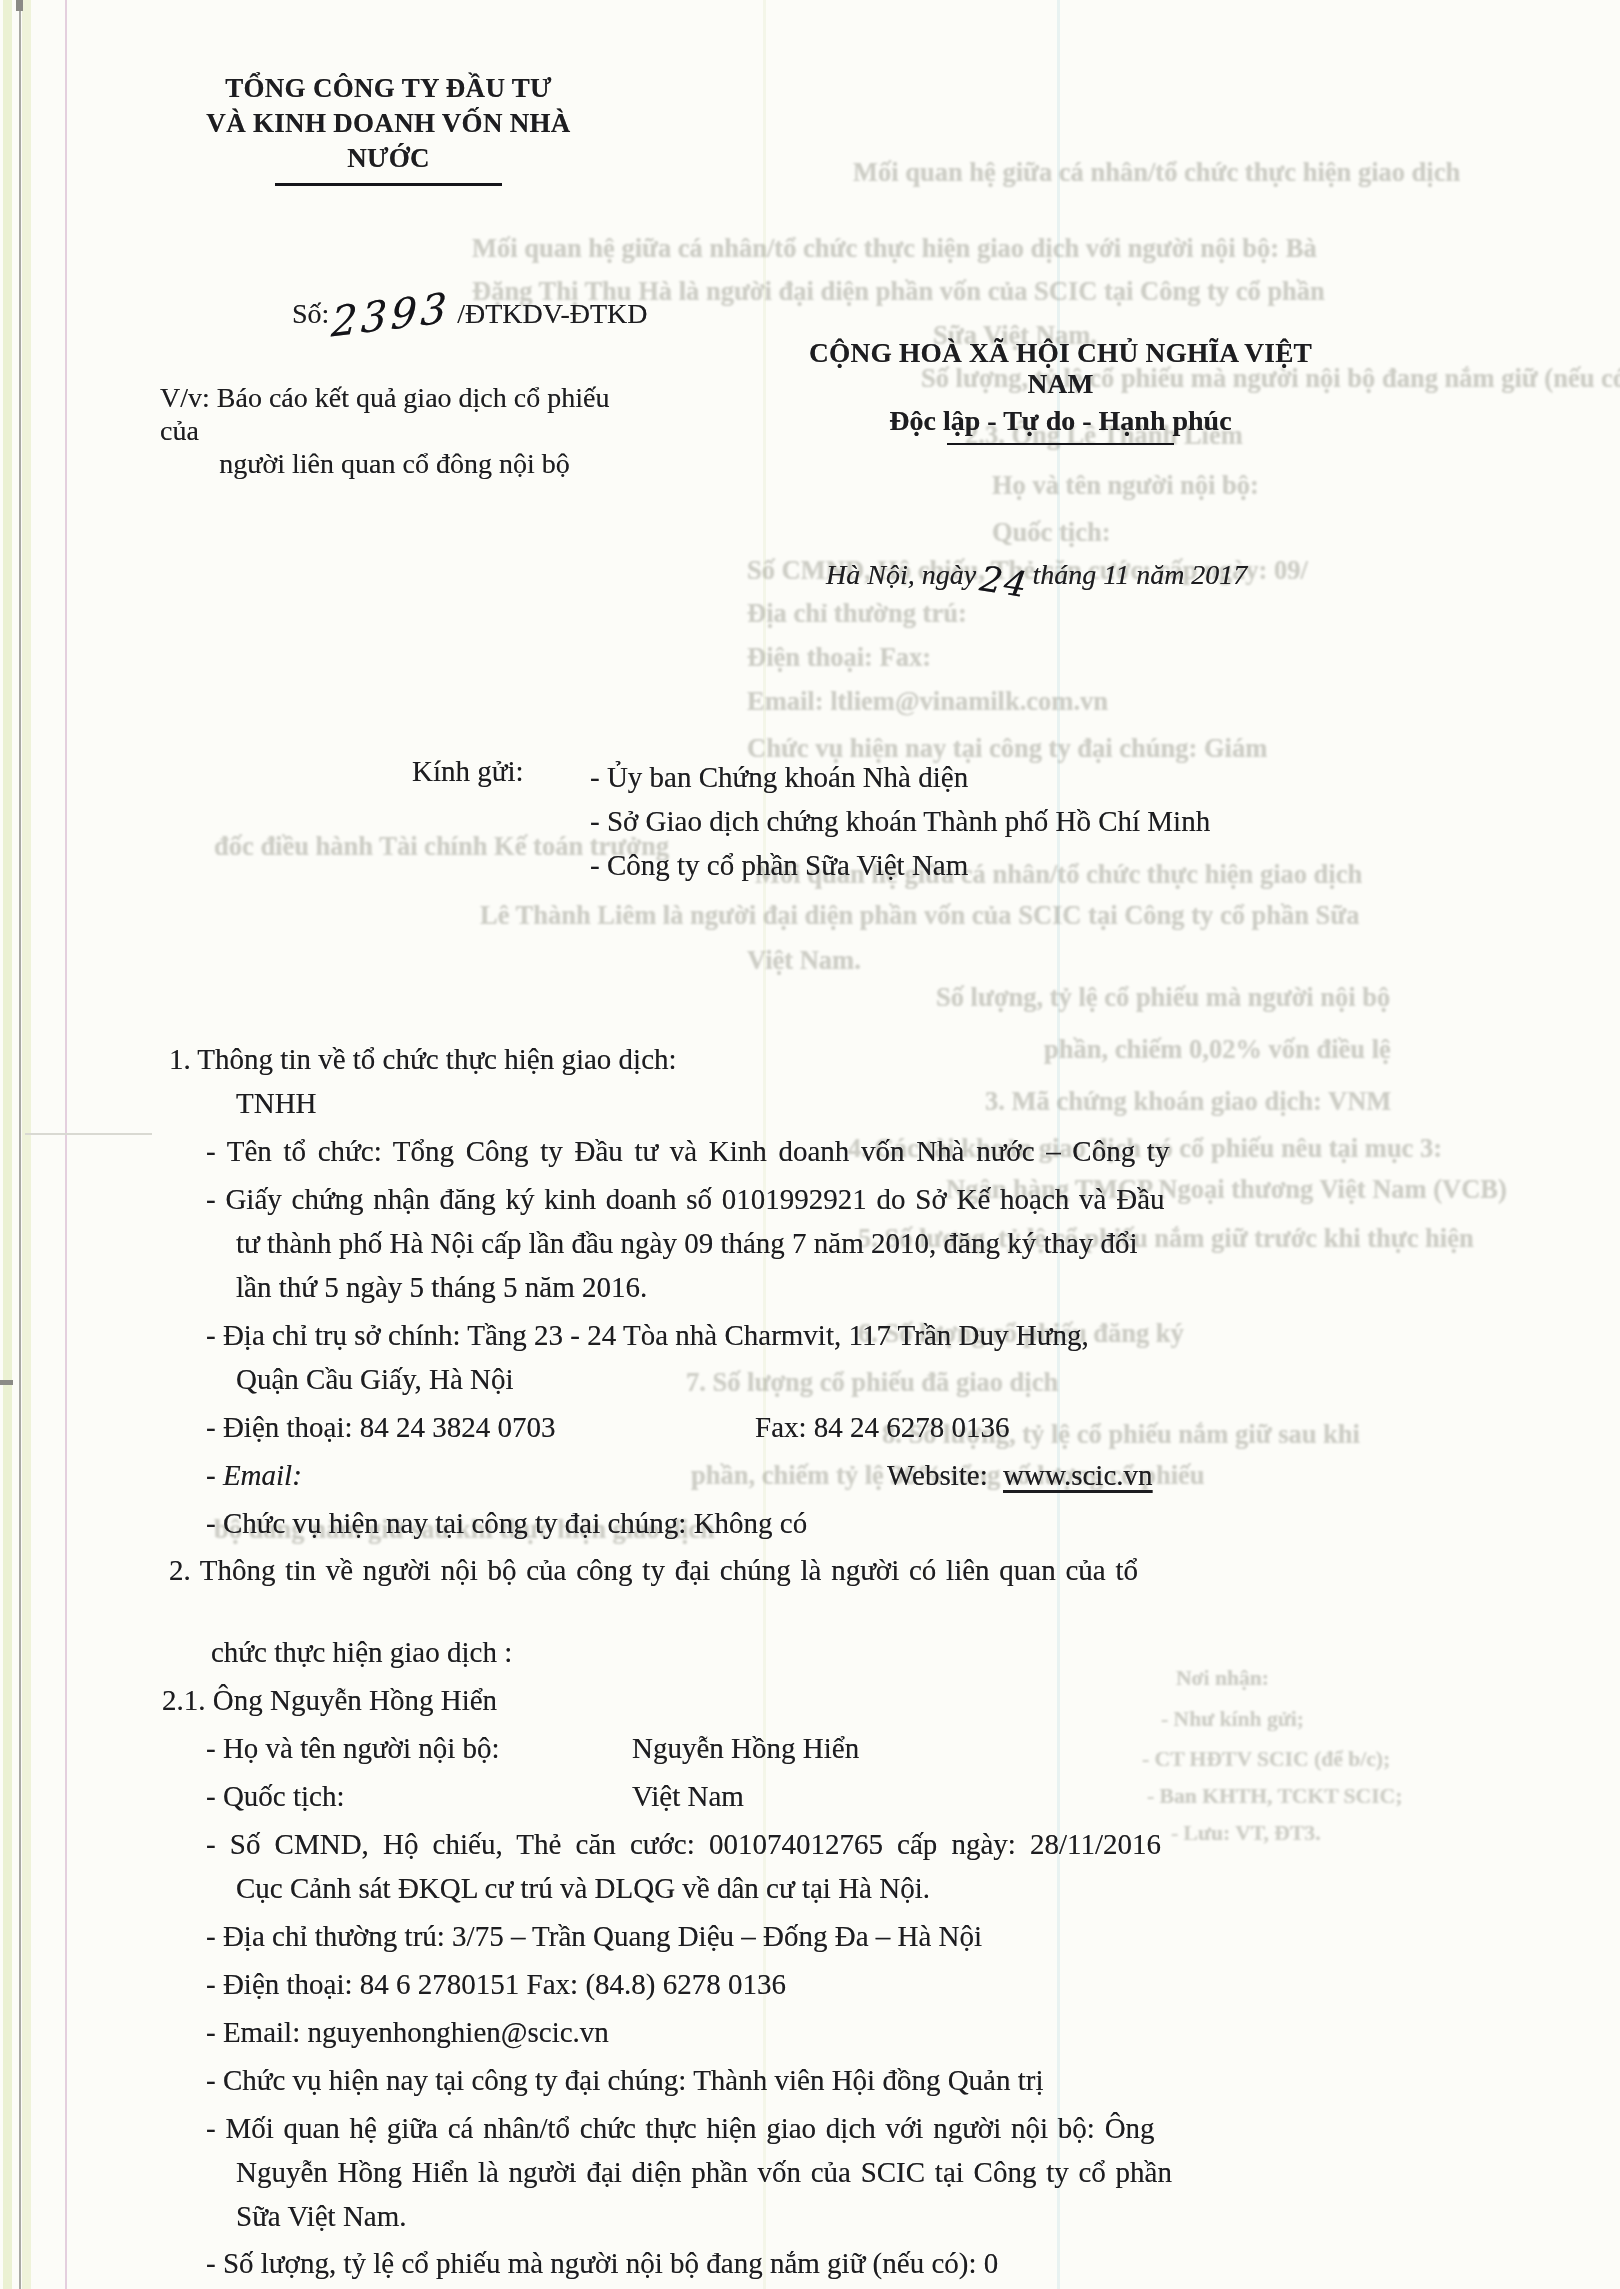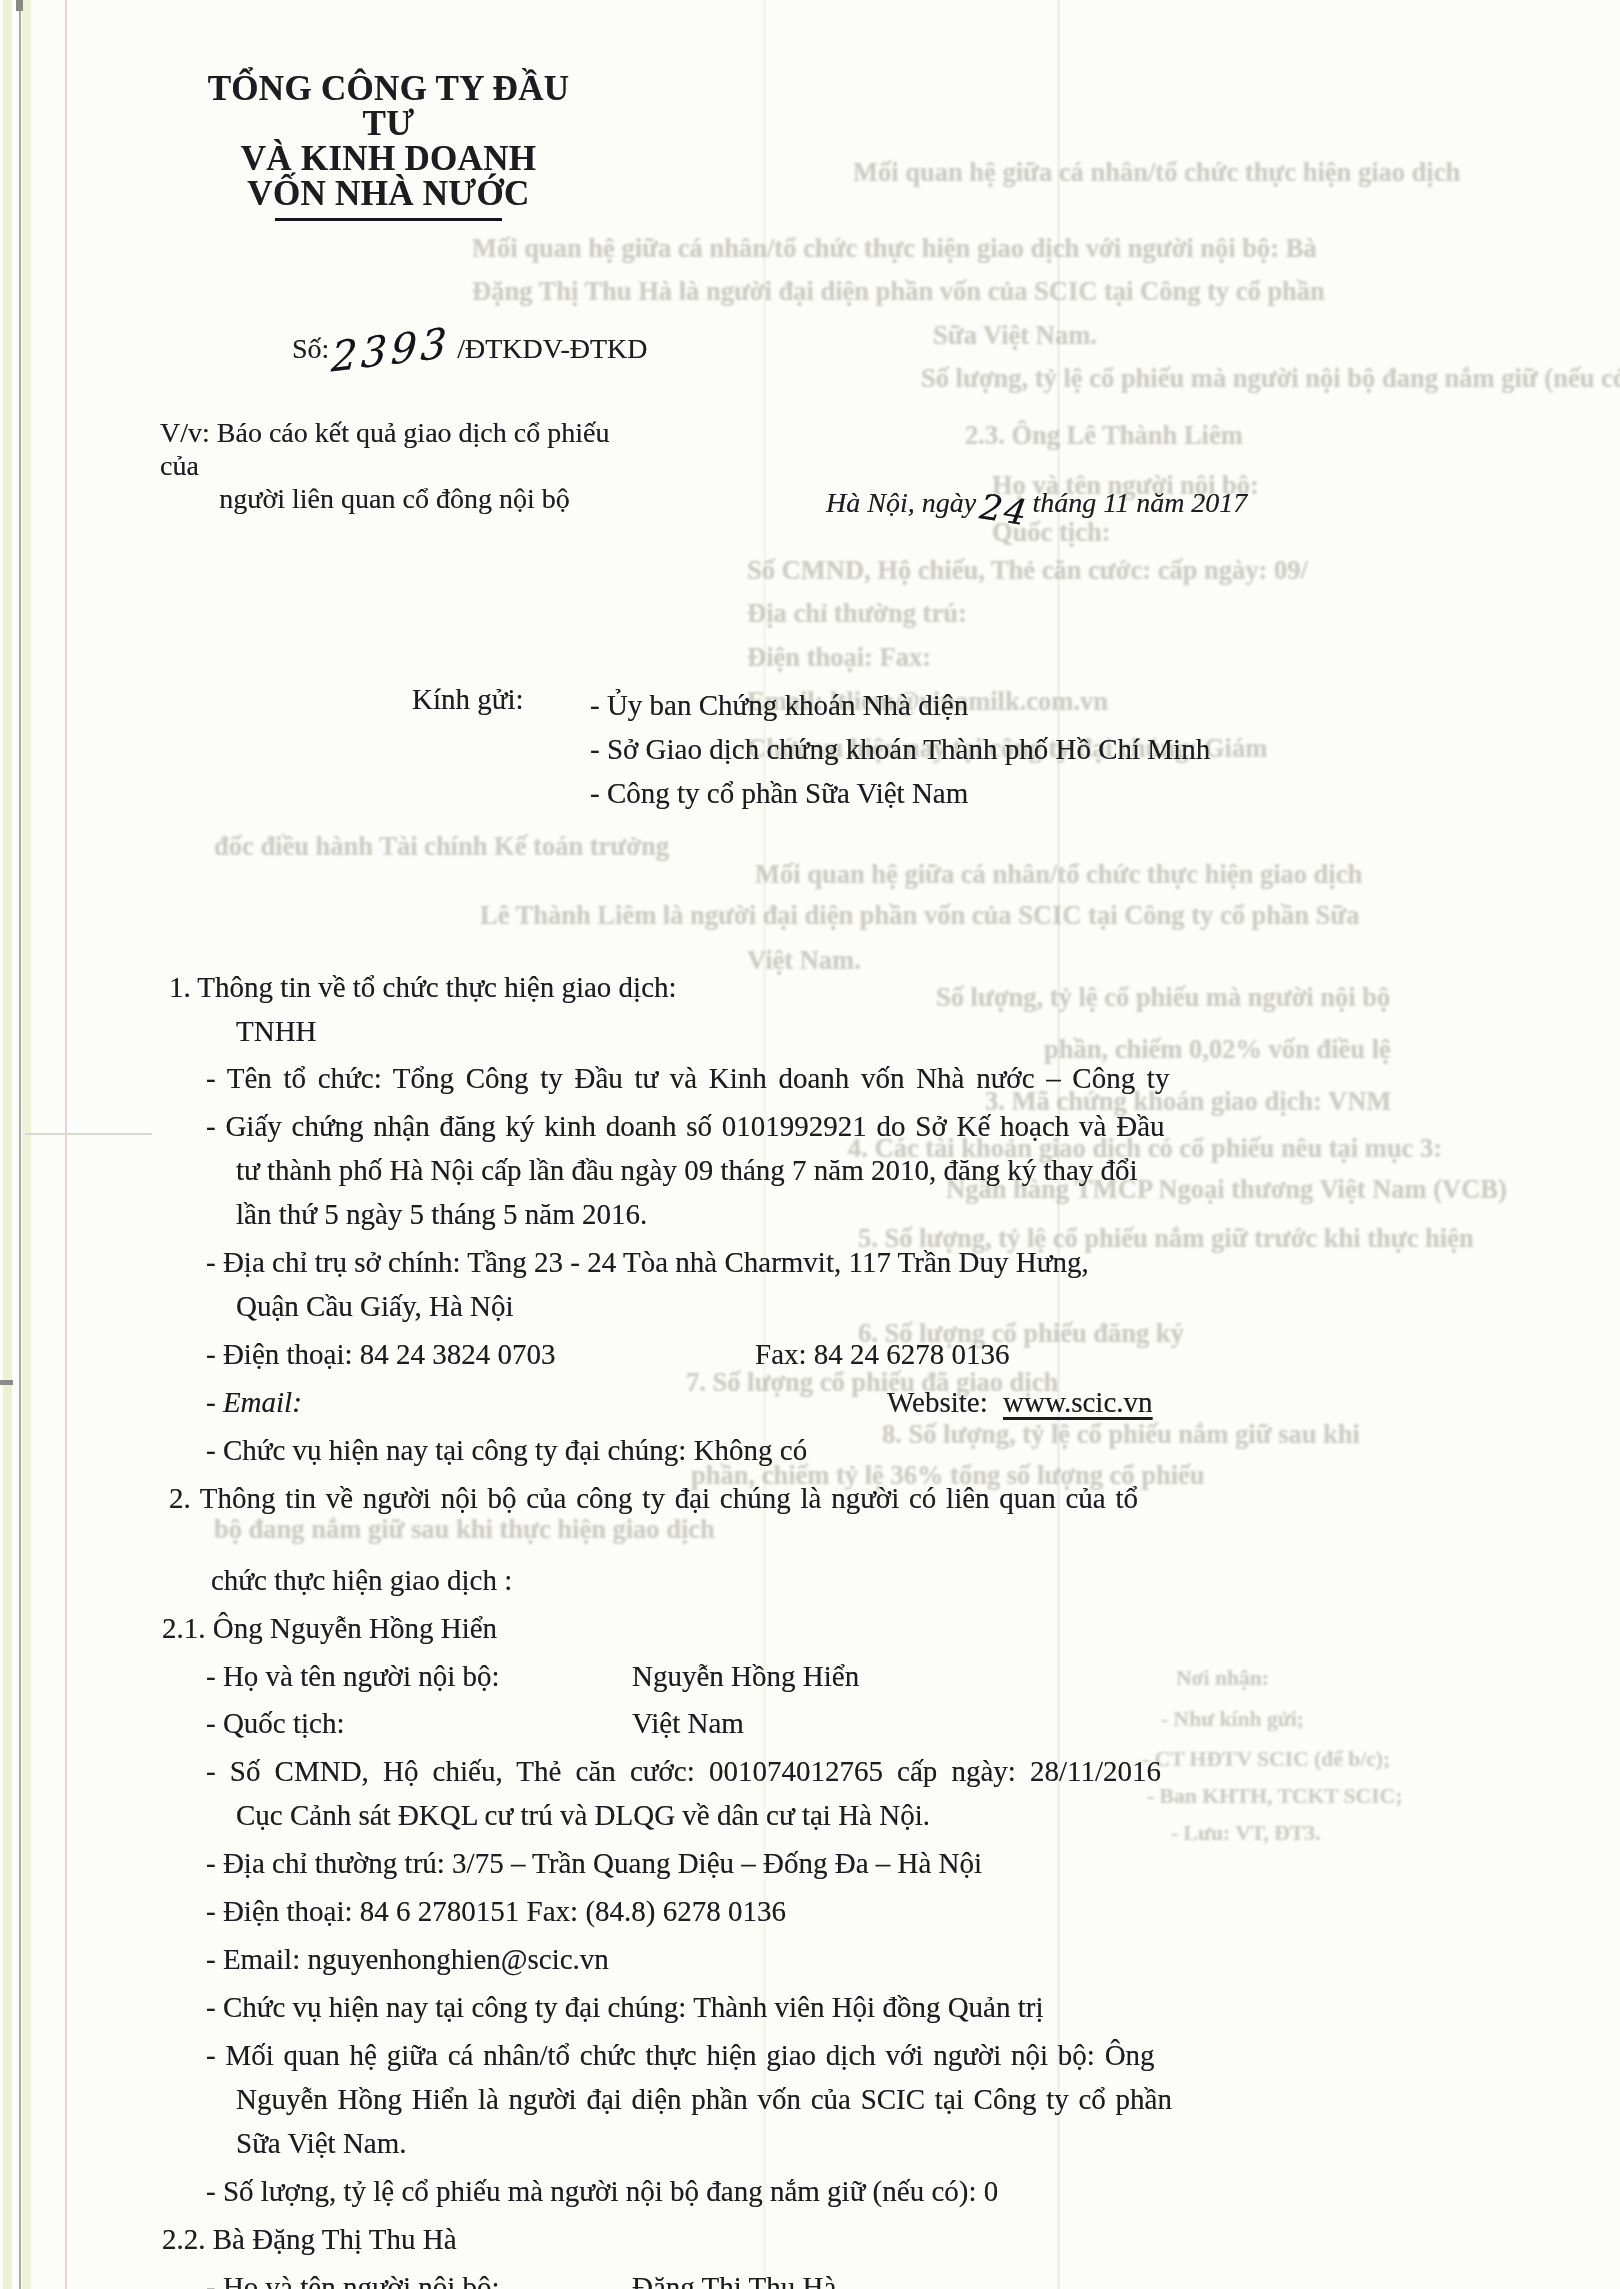--- a/index.html
+++ b/index.html
@@ -18,21 +18,21 @@
   .sty{left:763px;width:2.9px;background:#edf0dc;opacity:.55;}
   .scy{left:1057px;width:2.9px;background:#dbebec;opacity:.6;}
   .corner-speck{position:absolute;left:15.7px;top:0;width:6.9px;height:10.8px;background:#8a8a85;}
   .crease{position:absolute;left:24.5px;top:1133px;width:127px;height:2px;background:#d9d9d2;}
   .edge-dash{position:absolute;left:0;top:1380px;width:12.7px;height:4.9px;background:#8b8b86;}
 
   
   .doc{text-shadow:0 0 0.6px rgba(25,25,28,.55);}
 
   
-  .org{position:absolute;left:206px;top:71px;width:365px;text-align:center;font-size:35px;font-weight:bold;line-height:35px;letter-spacing:0.3px;}
+  .org{position:absolute;left:206px;top:71px;width:365px;text-align:center;font-size:27px;font-weight:bold;line-height:35px;letter-spacing:0.3px;}
   .org-rule{width:227px;height:2.9px;background:#15151a;margin:6.9px auto 0;}
   .refline{position:absolute;left:292px;top:176px;font-size:28px;white-space:nowrap;}
   .hw{display:inline-block;font-family:"DejaVu Serif",serif;font-style:italic;color:#141419;}
   .hw-num{font-size:41px;letter-spacing:3.9px;transform:rotate(-7deg) skewX(-10deg);vertical-align:-5.9px;margin:0 5.9px 0 2px;}
   .subject{position:absolute;left:160px;top:218px;width:469px;font-size:28px;line-height:33px;}
   .subject .l2{text-align:center;}
   .national{position:absolute;left:796px;top:76px;width:529px;text-align:center;}
   .national .n1{font-size:27.4px;font-weight:bold;letter-spacing:0.2px;}
   .national .n2{font-size:28px;font-weight:bold;margin-top:4.9px;}
   .nat-rule{width:227px;height:2.9px;background:#15151a;margin:5.9px auto 0;}
@@ -126,20 +126,25 @@
 
   <div class="refline z2">
     <span>Số:</span><span class="hw hw-num">2393</span><span>/ĐTKDV-ĐTKD</span>
   </div>
 
   <div class="subject z2">
     <div>V/v: Báo cáo kết quả giao dịch cổ phiếu của</div>
     <div class="l2">người liên quan cổ đông nội bộ</div>
   </div>
 
+  <div class="national z2">
+    <div class="n1">CỘNG HOÀ XÃ HỘI CHỦ NGHĨA VIỆT NAM</div>
+    <div class="n2">Độc lập - Tự do - Hạnh phúc</div>
+    <div class="nat-rule"></div>
+  </div>
 
   <div class="dateline z2">
     <span>Hà Nội, ngày</span><span class="hw hw-day">24</span><span>tháng 11 năm 2017</span>
   </div>
 
   <div class="salutation z2">
     <div class="sal-label">Kính gửi:</div>
     <div class="sal-list">
       <div>- Ủy ban Chứng khoán Nhà diện</div>
       <div>- Sở Giao dịch chứng khoán Thành phố Hồ Chí Minh</div>

